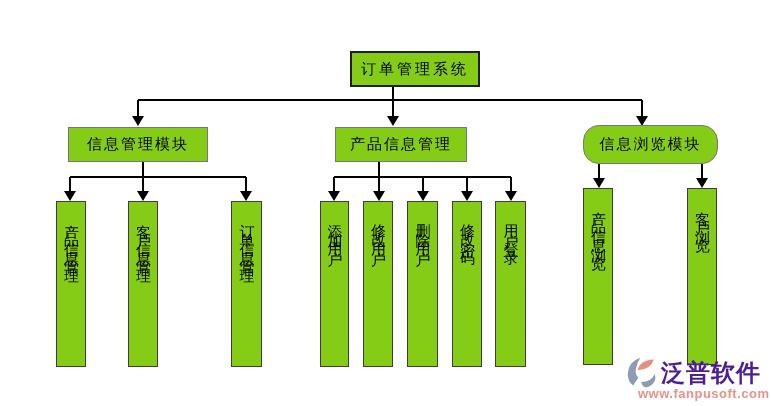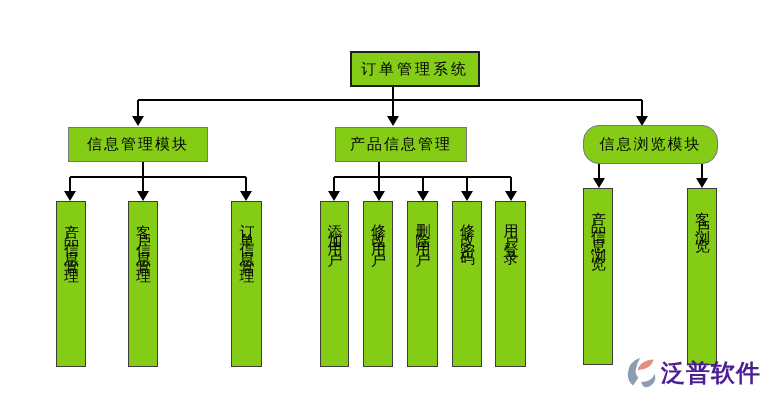--- a/index.html
+++ b/index.html
@@ -140,13 +140,14 @@
 
 <div class="brand">
   <div class="brand-row">
     <svg width="36" height="36" viewBox="0 0 40 40">
       <path d="M17,3 Q4,7 3,21 Q3,29 9,34 L15,25 Q11,22 12,16 Q13,9 17,3 Z" fill="#8d9cb3"></path>
       <path d="M14,17 Q16,6 32,5 Q29,16 14,17 Z" fill="#e29080"></path>
       <path d="M18,30 Q29,30 33,21 Q36,30 27,35 Q20,38 18,30 Z" fill="#8d9cb3"></path>
     </svg>
     <span class="brand-name" style="color:#4c1d95;">泛普软件</span>
   </div>
+  <div class="brand-url" style="color:#e8938a;">www.fanpusoft.com</div>
 </div>
 
 </body></html>

